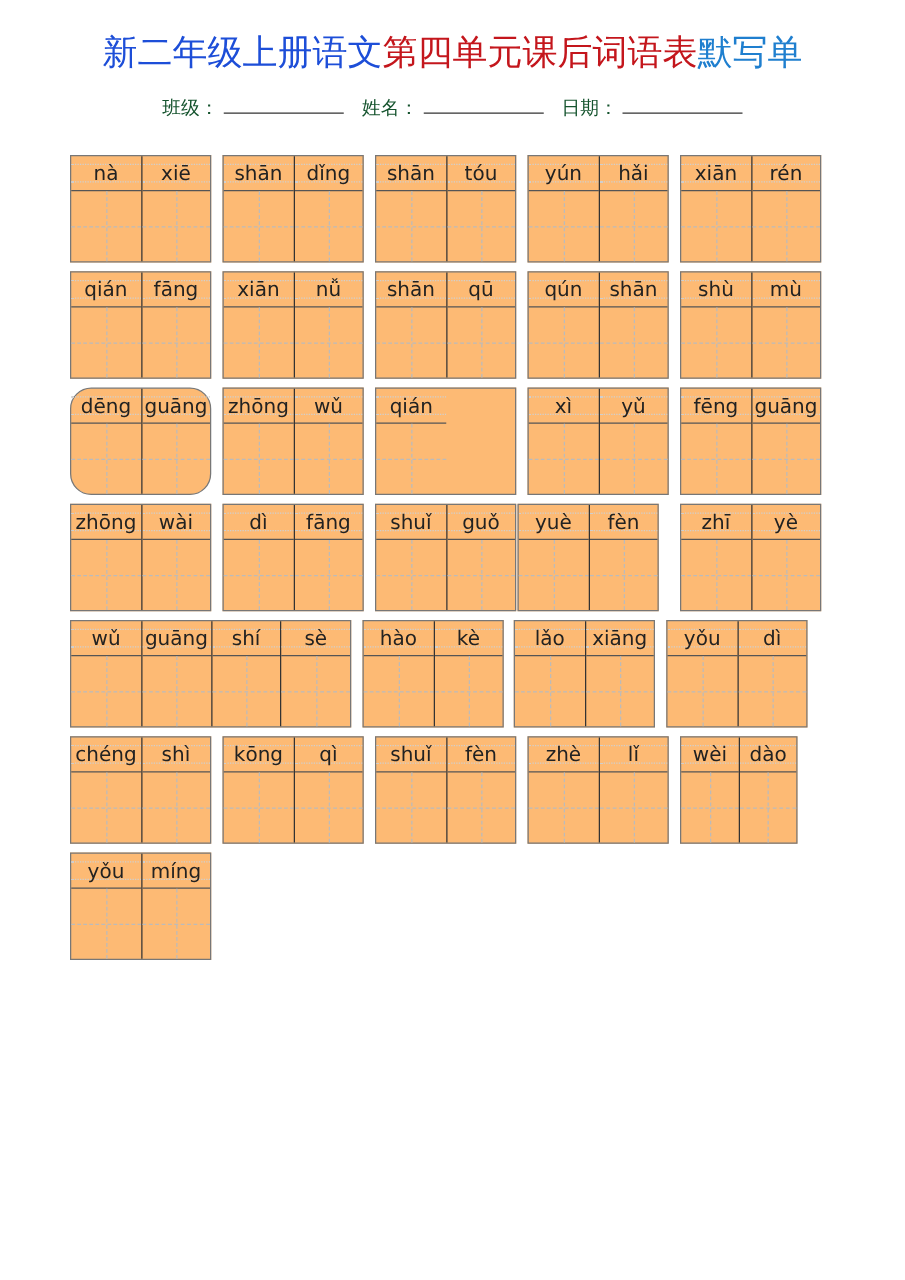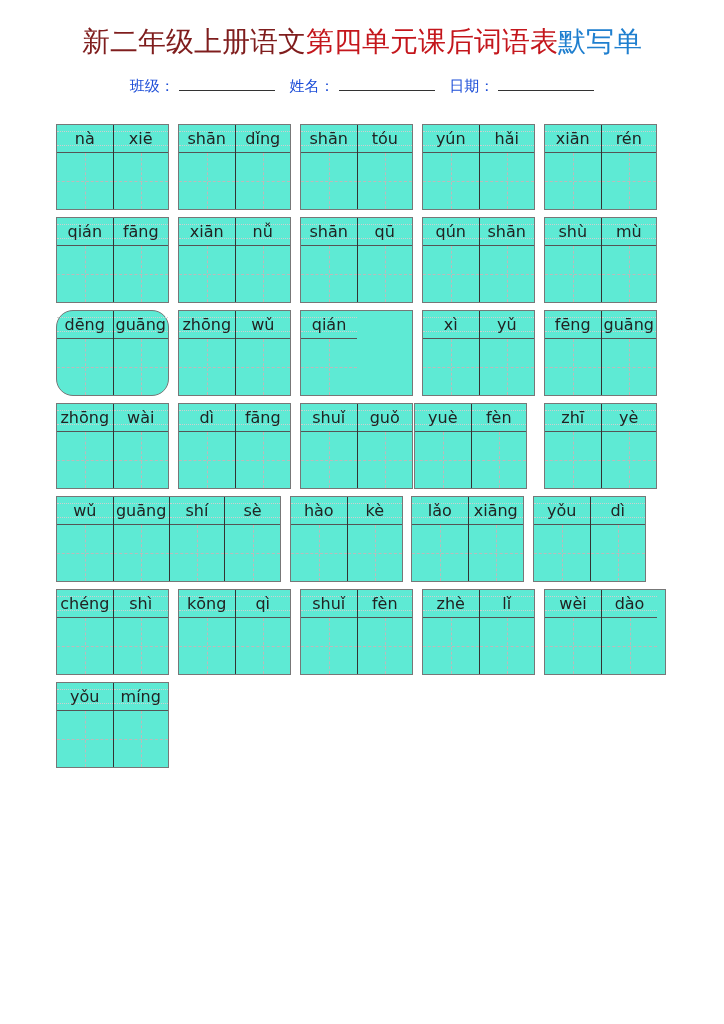--- a/index.html
+++ b/index.html
@@ -1,30 +1,30 @@
 <!DOCTYPE html>
 <html><head>
   <meta charset="utf-8">
   <style>
     html, body { margin: 0; padding: 0; background: #ffffff; }
     body { width: 724px; height: 1024px; position: relative; overflow: hidden;
            font-family: "DejaVu Sans", sans-serif; color: #222; }
     .title { position: absolute; left: 0; width: 724px; top: 22px; text-align: center;
              font-family: "DejaVu Serif", serif; font-size: 28px; letter-spacing: 0px;
              white-space: nowrap; line-height: 40px; }
-    .t-black { color: #7f1d1d; }
+    .t-black { color: #1d4ed8; }
     .t-red { color: #c4161c; }
     .t-blue { color: #1f7fcf; }
     .info { position: absolute; left: 0; width: 724px; top: 76px; text-align: center;
-            font-family: "DejaVu Serif", serif; font-size: 15px; color: #1d4ed8; white-space: nowrap; }
+            font-family: "DejaVu Serif", serif; font-size: 15px; color: #14532d; white-space: nowrap; }
     .info .field { display: inline-block; margin: 0 5px; }
     .info .blank { display: inline-block; width: 96px; border-bottom: 1px solid #333;
                    height: 14px; vertical-align: baseline; margin-left: 4px; cursor: text; }
     .word-box { position: absolute; border: 1.5px solid #777; box-sizing: border-box;
-                display: flex; background: #5eead4; }
+                display: flex; background: #fdba74; }
     .char-col { width: 56px; height: 100%; position: relative; box-sizing: border-box; }
     .char-col + .char-col { border-left: 1.2px solid #333; }
     .word-box.multi .char-col:nth-child(3),
     .word-box.multi .char-col:nth-child(4) { }
     .py { height: 28px; border-bottom: 1.2px solid #555; position: relative; box-sizing: border-box;
           text-align: center; font-size: 16px; line-height: 28px; color: #222;
           font-family: "DejaVu Sans", sans-serif; white-space: nowrap; overflow: hidden; }
     .py::before { content: ""; position: absolute; left: 0; right: 0; top: 6px;
                   border-top: 1px dotted #cfcfcf; }
     .py::after { content: ""; position: absolute; left: 0; right: 0; top: 20px;
@@ -502,21 +502,21 @@
         </div>
       </div>
       <div class="char-col">
         <div class="py"><span>lǐ</span></div>
         <div class="grid">
           <div class="v"></div>
           <div class="h"></div>
         </div>
       </div>
     </div>
-    <div class="word-box" style="left: 544px; top: 589px; width: 122px; height: 86px;">
+    <div class="word-box" style="left: 544px; top: 589px; width: 94px; height: 86px;">
       <div class="char-col">
         <div class="py"><span>wèi</span></div>
         <div class="grid">
           <div class="v"></div>
           <div class="h"></div>
         </div>
       </div>
       <div class="char-col">
         <div class="py"><span>dào</span></div>
         <div class="grid">

